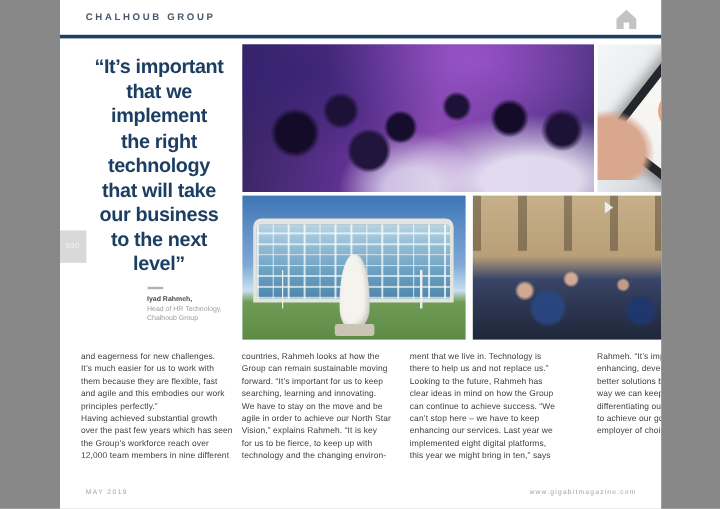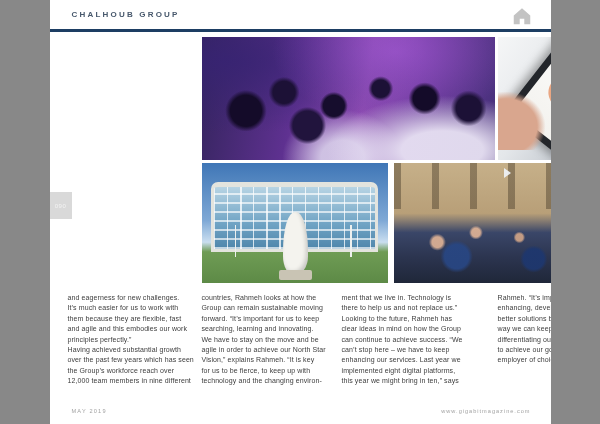--- a/index.html
+++ b/index.html
@@ -124,20 +124,37 @@
       <svg width="22" height="22" viewBox="0 0 24 24">
           <path d="M3 11.5 12 3.5 21 11.5 V21 H14.5 V15 H9.5 V21 H3 Z" fill="#c3c3c3"></path>
         </svg>
     </span>
   </div>
   <div class="top-rule"></div>
 
   <div class="tab tab-left">090</div>
   <div class="tab tab-right">091</div>
 
+  <div class="quote-col">
+    <div class="quote-text">“It’s important
+that we
+implement
+the right
+technology
+that will take
+our business
+to the next
+level”</div>
+    <div class="attr">
+      <div class="attr-rule"></div>
+      <div class="attr-name">Iyad Rahmeh,</div>
+      <div class="attr-line">Head of HR Technology,</div>
+      <div class="attr-line">Chalhoub Group</div>
+    </div>
+  </div>
 
   <div class="photo photo-crowd"></div>
   <div class="photo photo-tablet">
     <div class="tablet-device">
       <div class="tablet-screen"></div>
     </div>
     <div class="hand-hint"></div>
   </div>
   <div class="photo photo-building">
     <div class="building-block"></div>

